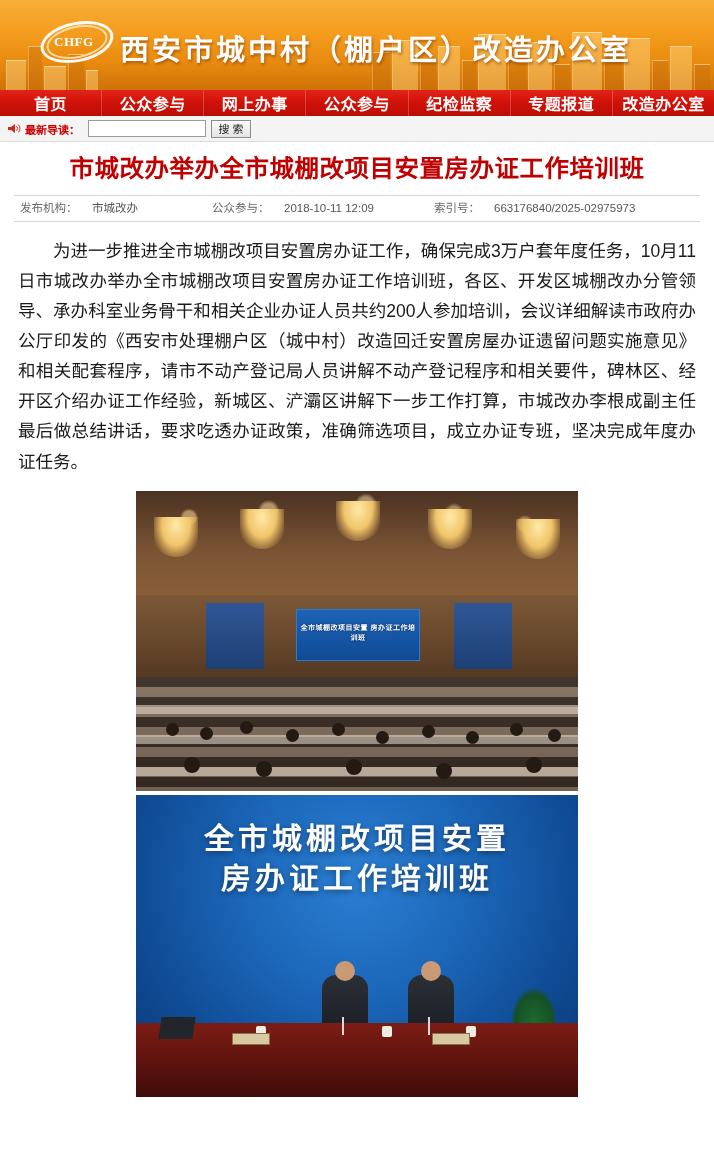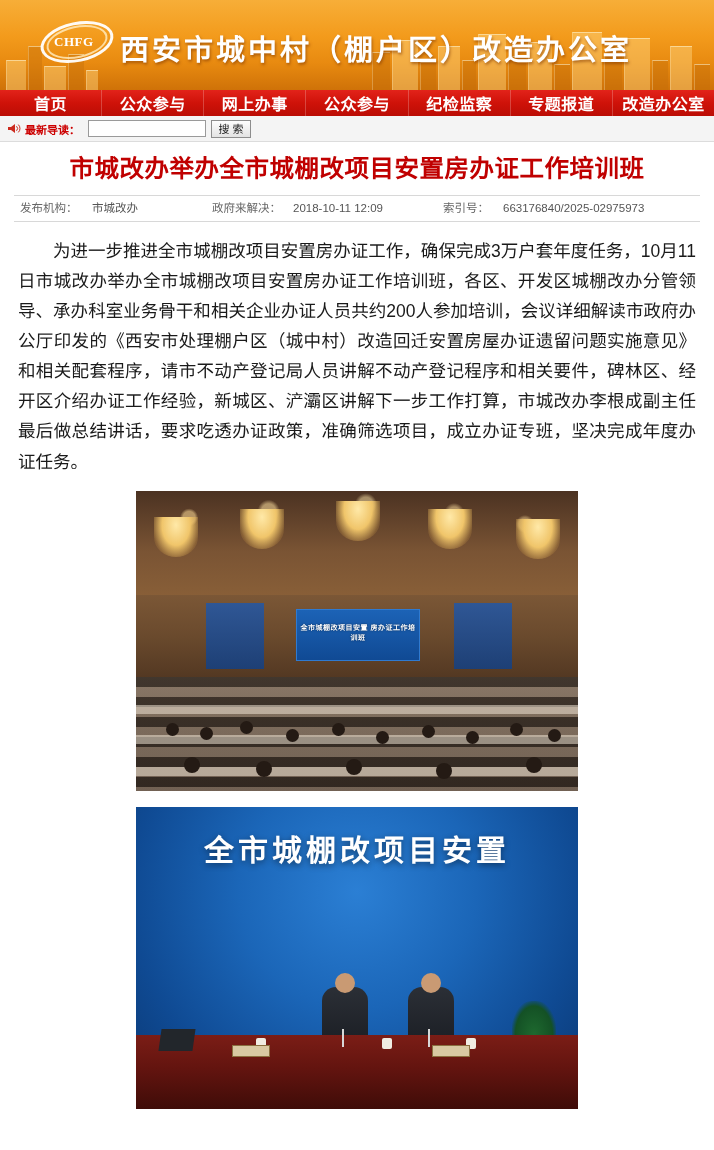--- a/index.html
+++ b/index.html
@@ -212,21 +212,21 @@
     text-indent: 2em;
     font-family: "Liberation Sans", "DejaVu Sans", sans-serif;
   }
 
   
   .photos {
     padding: 4px 18px 0 18px;
   }
   .photo {
     width: 442px;
-    margin: 0 auto 16px auto;
+    margin: 0 auto 4px auto;
     position: relative;
     overflow: hidden;
   }
   .photo1 { height: 300px; background: #2a1a12; }
   .photo2 { height: 302px; background: #0b3d7a; }
 
   
   .p1-ceiling {
     position: absolute; left:0; right:0; top:0; height: 110px;
     background:
@@ -424,21 +424,21 @@
 
   <div class="article">
 
     <div class="art-title">市城改办举办全市城棚改项目安置房办证工作培训班</div>
 
     <table class="meta-table">
       <tbody>
           <tr>
         <td class="k" style="width:72px;">发布机构：</td>
         <td class="v" style="width:120px;">市城改办</td>
-        <td class="k" style="width:72px;">政府来解决：</td>
+        <td class="k" style="width:72px;">公众参与：</td>
         <td class="v" style="width:150px;">2018-10-11 12:09</td>
         <td class="k" style="width:60px;">索引号：</td>
         <td class="v">663176840/2025-02975973</td>
       </tr>
     </tbody>
       </table>
 
     <div class="art-body">为进一步推进全市城棚改项目安置房办证工作，确保完成3万户套年度任务，10月11日市城改办举办全市城棚改项目安置房办证工作培训班，各区、开发区城棚改办分管领导、承办科室业务骨干和相关企业办证人员共约200人参加培训，会议详细解读市政府办公厅印发的《西安市处理棚户区（城中村）改造回迁安置房屋办证遗留问题实施意见》和相关配套程序，请市不动产登记局人员讲解不动产登记程序和相关要件，碑林区、经开区介绍办证工作经验，新城区、浐灞区讲解下一步工作打算，市城改办李根成副主任最后做总结讲话，要求吃透办证政策，准确筛选项目，成立办证专班，坚决完成年度办证任务。</div>
   </div>
 
@@ -476,20 +476,21 @@
       <div class="p1-head" style="left:120px; top:270px; width:16px; height:16px;"></div>
       <div class="p1-head" style="left:210px; top:268px; width:16px; height:16px;"></div>
       <div class="p1-head" style="left:300px; top:272px; width:16px; height:16px;"></div>
       <div class="p1-head" style="left:390px; top:266px; width:16px; height:16px;"></div>
     </div>
 
     <div class="photo photo2">
       <div class="p2-bg"></div>
       <div class="p2-title">
         <div>全市城棚改项目安置</div>
+        <div>房办证工作培训班</div>
       </div>
       <div class="p2-plant"></div>
 
       <div class="p2-chair" style="left:196px;"></div>
       <div class="p2-chair" style="left:280px;"></div>
 
       <div class="p2-person" style="left:186px;">
         <div class="face"></div>
       </div>
       <div class="p2-person" style="left:272px;">

